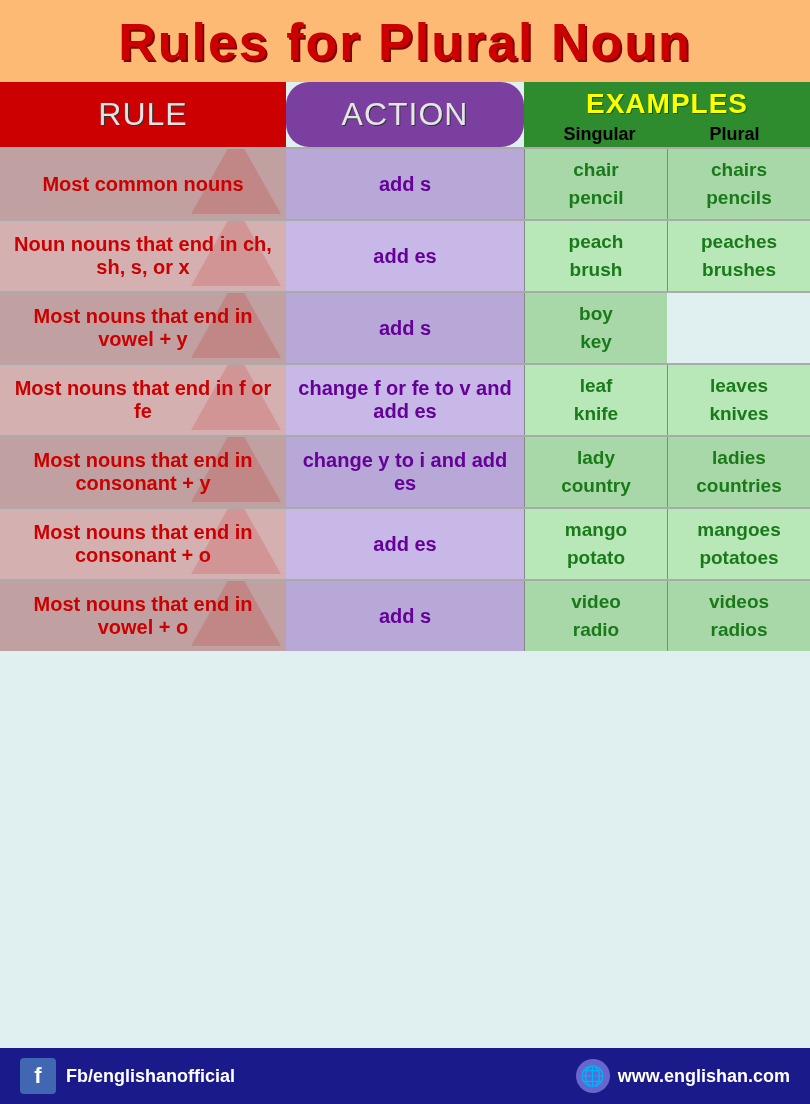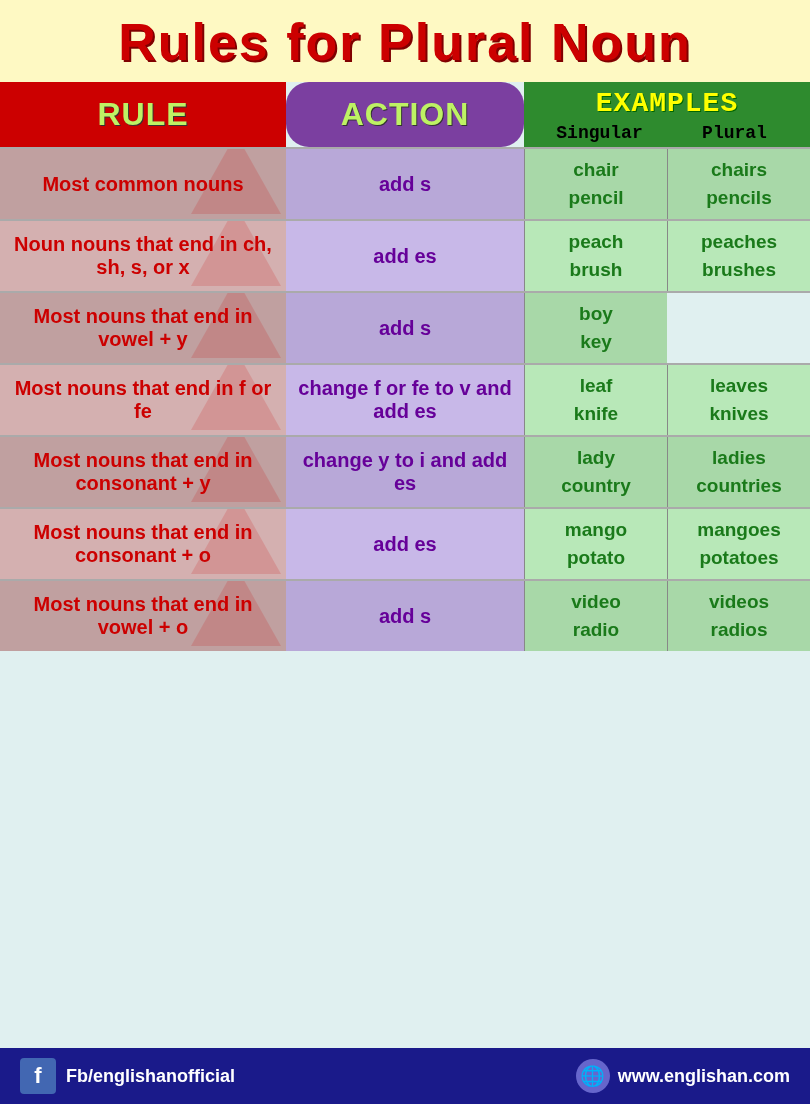--- a/index.html
+++ b/index.html
@@ -7,21 +7,21 @@
       width: 810px;
       min-height: 1104px;
       font-family: Arial, sans-serif;
       background: #e0f0f0;
       display: flex;
       flex-direction: column;
     }
 
     
     #header {
-      background: #fef9c3;
+      background: #fdba74;
       text-align: center;
       padding: 12px 0 10px 0;
     }
     #header h1 {
       font-size: 52px;
       font-weight: 900;
       color: #cc0000;
       text-shadow: 2px 2px 0 #800000;
       letter-spacing: 2px;
     }
@@ -54,21 +54,20 @@
       border-radius: 23px;
     }
     .col-examples-header {
       background: #2e8b2e;
       grid-column: 3 / 5;
       display: flex;
       flex-direction: column;
       align-items: center;
       justify-content: flex-start;
       padding: 6px 8px 2px 8px;
-      font-family: Liberation Mono, monospace;
     }
     .col-examples-header .examples-title {
       font-size: 28px;
       font-weight: 900;
       color: #ffff00;
       text-shadow: 1px 1px 0 #006600;
       letter-spacing: 1px;
       margin-bottom: 4px;
     }
     .examples-sub {
@@ -78,22 +77,22 @@
     }
     .examples-sub span {
       text-align: center;
       font-size: 18px;
       font-weight: 900;
       color: #000;
     }
 
     .header-label {
       font-size: 32px;
-      font-weight: 700;
-      color: #bef264;
+      font-weight: 400;
+      color: #e5e5e5;
       text-shadow: 1px 1px 0 #333;
       letter-spacing: 1px;
     }
 
     
     .data-row {
       display: grid;
       grid-template-columns: 286px 238px 143px 143px;
       border-top: 2px solid #aaa;
     }

